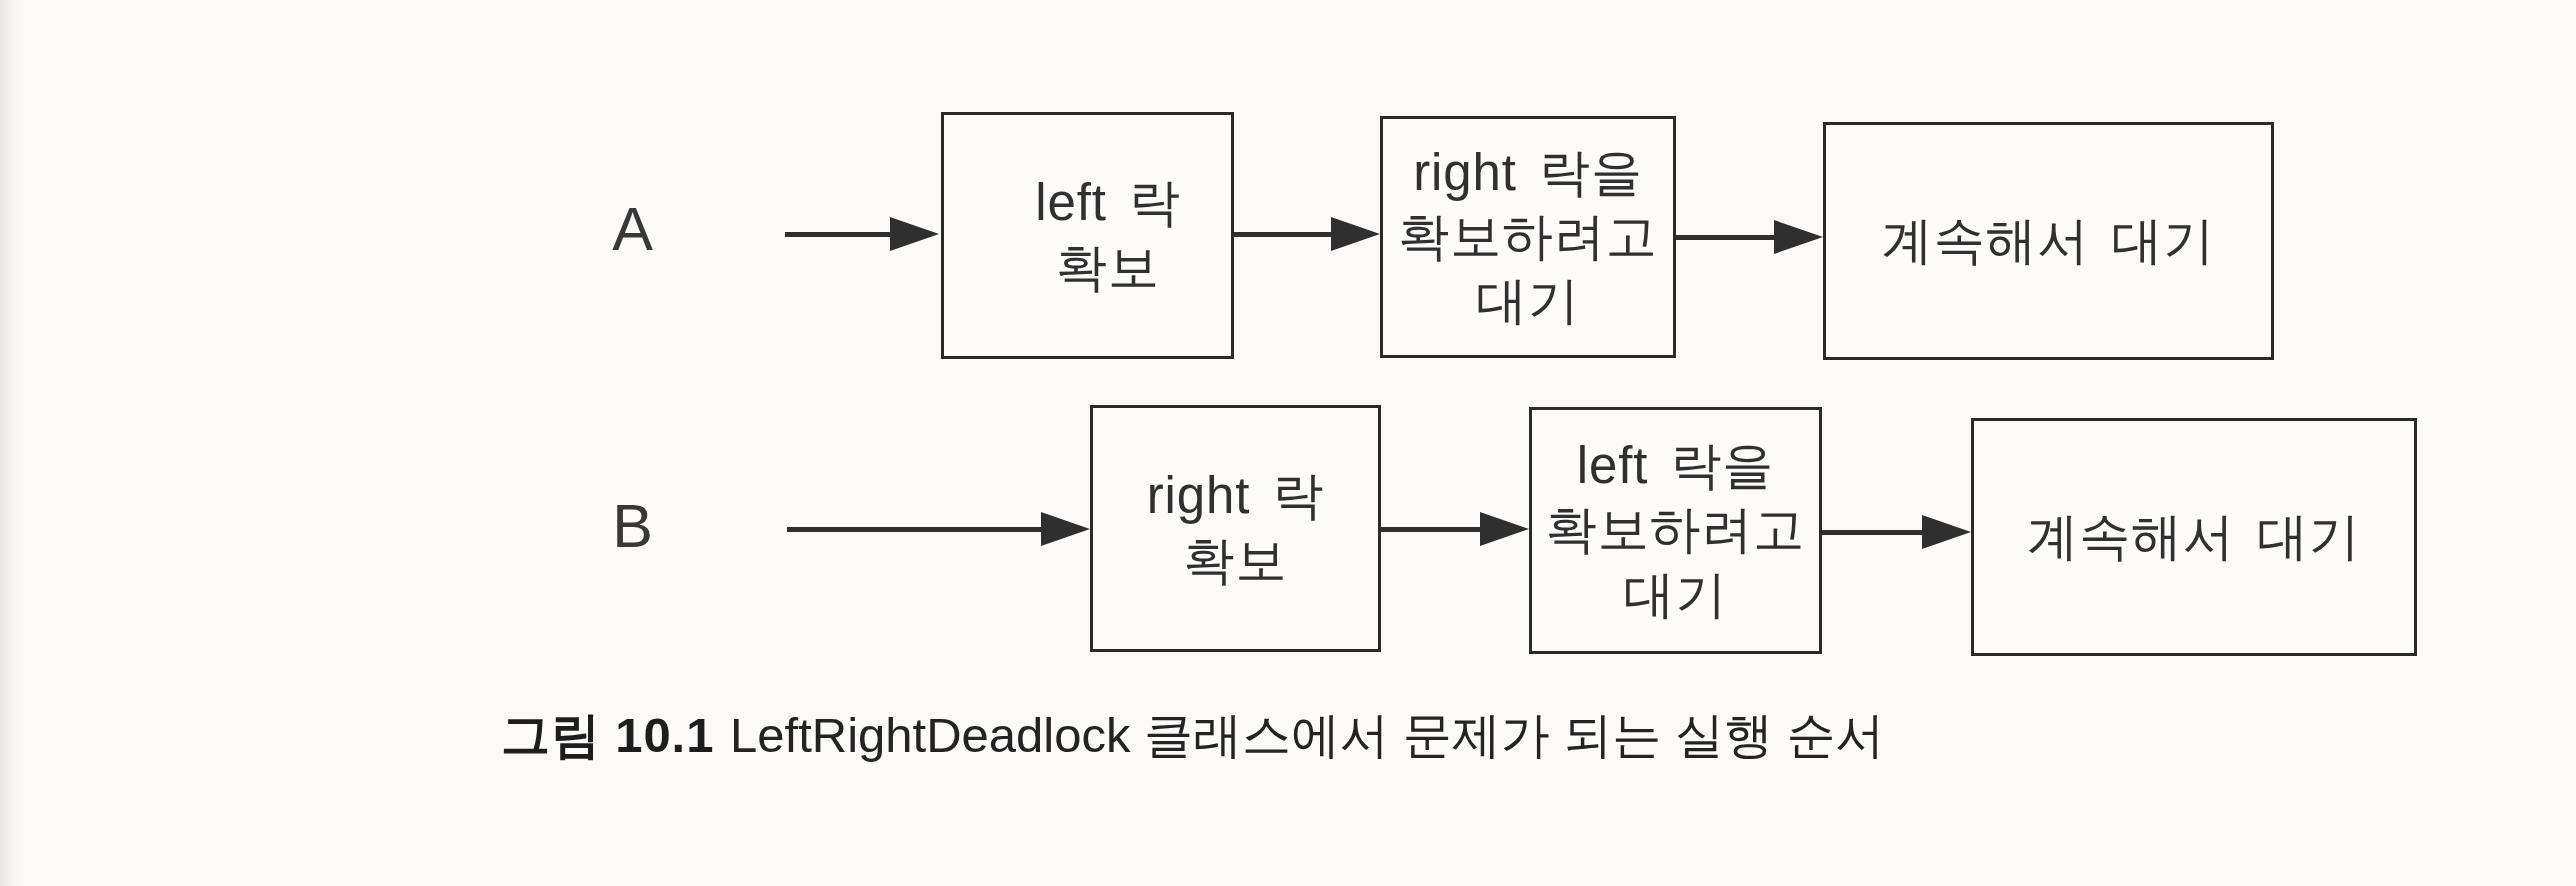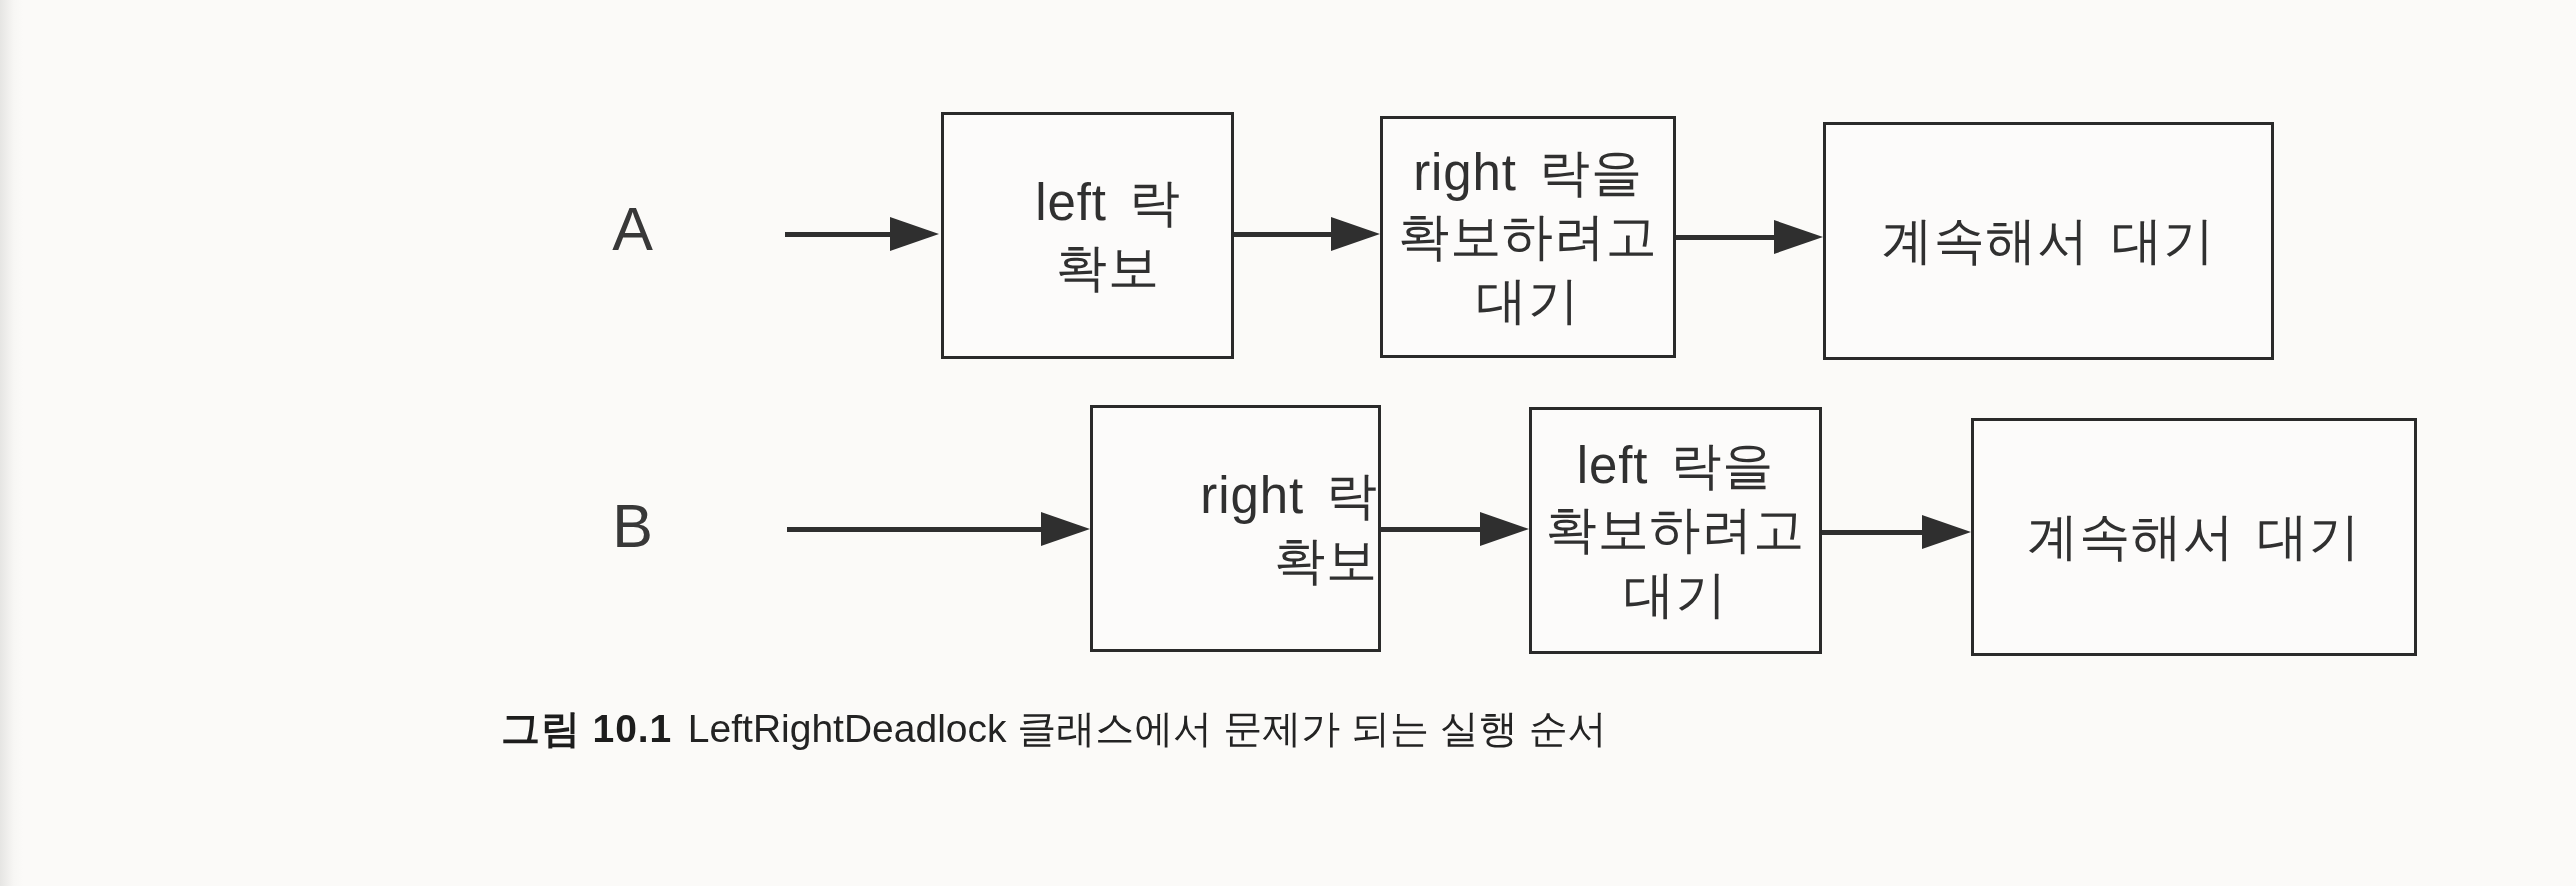--- a/index.html
+++ b/index.html
@@ -67,21 +67,21 @@
     margin-top: -17.5px;
     width: 0; height: 0;
     border-top: 17.5px solid transparent;
     border-bottom: 17.5px solid transparent;
     border-left: 49px solid #2f2f2f;
   }
   .caption {
     position: absolute;
     left: 501px;
     top: 705px;
-    font-size: 39px;
+    font-size: 49px;
     line-height: 1.25;
     white-space: nowrap;
     color: #232323;
   }
   .caption .cap-label {
     font-weight: 700;
     letter-spacing: 0.9px;
     margin-right: 15.8px;
     color: #1d1d1d;
   }
@@ -124,21 +124,21 @@
     <span class="line">계속해서 대기</span>
   </div>
 
   <div class="thread-label" style="left:593px; top:496px;">B</div>
 
   <div class="arrow" style="left:787px; top:510px; width:303px;">
     <div class="shaft"></div>
     <div class="head"></div>
   </div>
 
-  <div class="node" style="left:1090px; top:405px; width:291px; height:247px;align-items:flex-end;">
+  <div class="node" style="left:1090px; top:405px; width:291px; height:247px;">
     <span class="line">right 락</span>
     <span class="line">확보</span>
   </div>
 
   <div class="arrow" style="left:1380px; top:510px; width:149px;">
     <div class="shaft"></div>
     <div class="head"></div>
   </div>
 
   <div class="node" style="left:1529px; top:407px; width:293px; height:247px;align-items:center;">

